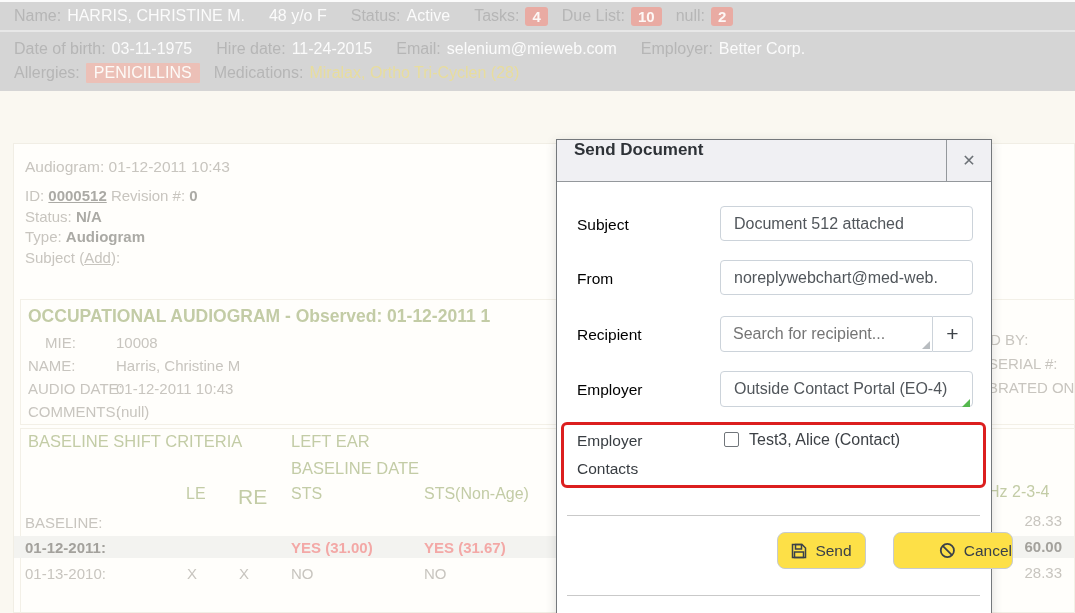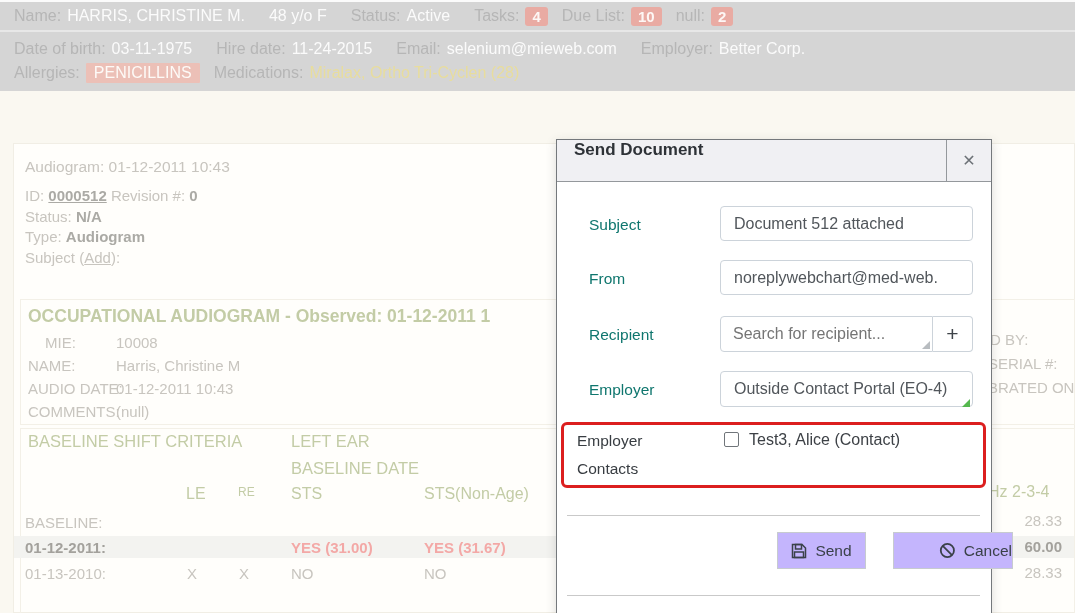--- a/index.html
+++ b/index.html
@@ -37,39 +37,39 @@
   .num-r { position:absolute; right:13px; width:70px; text-align:right; z-index:2; font-size:15px; }
 
   
   .modal { position:absolute; left:556px; top:139px; width:436px; height:482px;
            background:#ffffff; border:1px solid #74787c; box-shadow:0 3px 10px rgba(60,60,60,0.18); z-index:10; }
   .modal-hd { position:relative; height:42px; background:#f0f0f3; border-bottom:1px solid #94989c; display:flex; align-items:flex-start; }
   .modal-title { font-size:17px; font-weight:bold; color:#2e3237; padding-left:17px; }
   .modal-close { position:absolute; right:0; top:0; width:45px; height:41px; border-left:1px solid #94989c;
                  display:flex; align-items:center; justify-content:center; cursor:pointer;
                  color:#6d7277; font-size:16px; font-weight:900; }
-  .fld-label { position:absolute; left:20px; font-size:15.5px; color:#0f766e;margin-left:12px; }
+  .fld-label { position:absolute; left:20px; font-size:15.5px; color:#000000; }
   .inp { position:absolute; left:163px; width:253px; height:35px; border:1px solid #ccd3da; border-radius:4px;
          font-family:inherit; font-size:16px; color:#51565b; padding:0 13px; background:#fff; outline:none; }
   .inp::placeholder { color:#a3a8ad; }
   .inp-group { position:absolute; left:163px; width:253px; height:36px; display:flex; }
   .inp-group .inp-ta { width:213px; height:36px; border:1px solid #ccd3da; border-radius:4px 0 0 4px;
          font-family:inherit; font-size:16px; color:#51565b; padding:0 12px; outline:none; position:relative; }
   .grip { position:absolute; width:0; height:0; border-left:8px solid transparent; border-bottom:8px solid #b8bcc0; }
   .grip-green { border-bottom-color:#55b84e; }
   .plus-btn { width:40px; height:36px; border:1px solid #ccd3da; border-left:none; border-radius:0 4px 4px 0;
               background:#fff; font-size:21px; color:#3f4449; display:flex; align-items:center; justify-content:center; cursor:pointer; }
   .sel-box { position:absolute; left:163px; width:253px; height:36px; border:1px solid #ccd3da; border-radius:4px;
              font-size:16px; color:#51565b; padding:0 13px; line-height:34px; background:#fff; overflow:hidden; }
   .red-box { position:absolute; left:4px; width:425px; height:66px; border:3px solid #dc1f1f; border-radius:6px; }
   .ec-label { position:absolute; left:20px; font-size:15.5px; color:#383d42; line-height:28px; }
   .cb { position:absolute; left:167px; width:15px; height:15px; border:1.5px solid #70757a; border-radius:2px; background:#fff; cursor:pointer; }
   .cb-text { position:absolute; left:192px; font-size:16px; color:#3d4146; }
   .m-hr { position:absolute; left:10px; right:11px; border-top:1px solid #c9c9c9; }
-  .btn { position:absolute; height:37px; border:1px solid #c7cbcf; border-radius:0; background:#c4b5fd;
+  .btn { position:absolute; height:37px; border:1px solid #c7cbcf; border-radius:8px; background:#fde047;
          display:flex; align-items:center; justify-content:center; gap:8px;
          font-size:15.5px; color:#3a4149; cursor:pointer; }
   .btn svg { display:block; }
 </style>
 </head>
 <body>
 
 <div class="pt-header">
   <div class="pt-row1">
     <span class="hl">Name:</span>
@@ -149,21 +149,21 @@
 
 <div class="abs doc-t" style="left:990px; top:331px;">D BY:</div>
 <div class="abs doc-t" style="left:988px; top:355px;">SERIAL #:</div>
 <div class="abs doc-t" style="left:988px; top:379px;">BRATED ON</div>
 
 <div class="sec-box" style="left:20px; top:428px; right:0; height:185px; border-bottom:none;"></div>
 <div class="abs green-h" style="left:28px; top:432px; font-size:16.5px; font-weight:normal;">BASELINE SHIFT CRITERIA</div>
 <div class="abs green-h" style="left:291px; top:432px; font-size:16.5px; font-weight:normal;">LEFT EAR</div>
 <div class="abs green-h" style="left:291px; top:459px; font-size:16.5px; font-weight:normal;">BASELINE DATE</div>
 <div class="abs green-h" style="left:186px; top:485px; font-size:16px; font-weight:normal;">LE</div>
-<div class="abs green-h" style="left:238px; top:485px; font-size:12px; font-weight:normal;">RE</div>
+<div class="abs green-h" style="left:238px; top:485px; font-size:21px; font-weight:normal;">RE</div>
 <div class="abs green-h" style="left:291px; top:485px; font-size:16px; font-weight:normal;">STS</div>
 <div class="abs green-h" style="left:424px; top:485px; font-size:16px; font-weight:normal;">STS(Non-Age)</div>
 <div class="abs green-h" style="left:988px; top:483px; font-size:16px; font-weight:normal;">Hz 2-3-4</div>
 
 <div class="abs doc-t" style="left:25px; top:514px;">BASELINE:</div>
 <div class="num-r doc-t" style="top:512px;">28.33</div>
 
 <div class="zebra" style="top:536px; height:22px;"></div>
 <div class="abs" style="left:25px; top:539px; font-size:15px; font-weight:bold; color:#a3a19c;">01-12-2011:</div>
 <div class="abs pink-b" style="left:291px; top:539px;">YES (31.00)</div>

